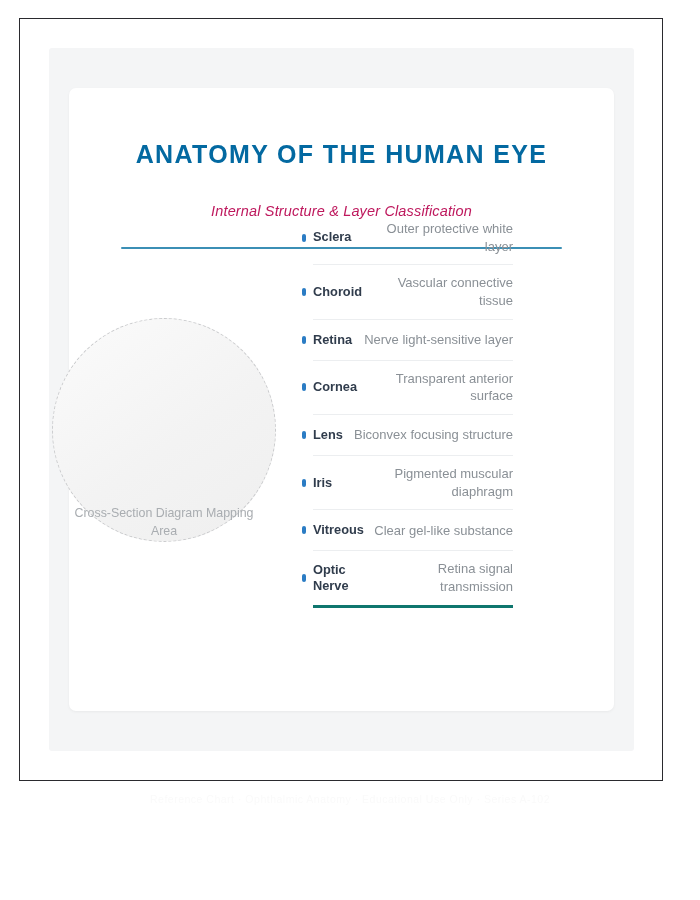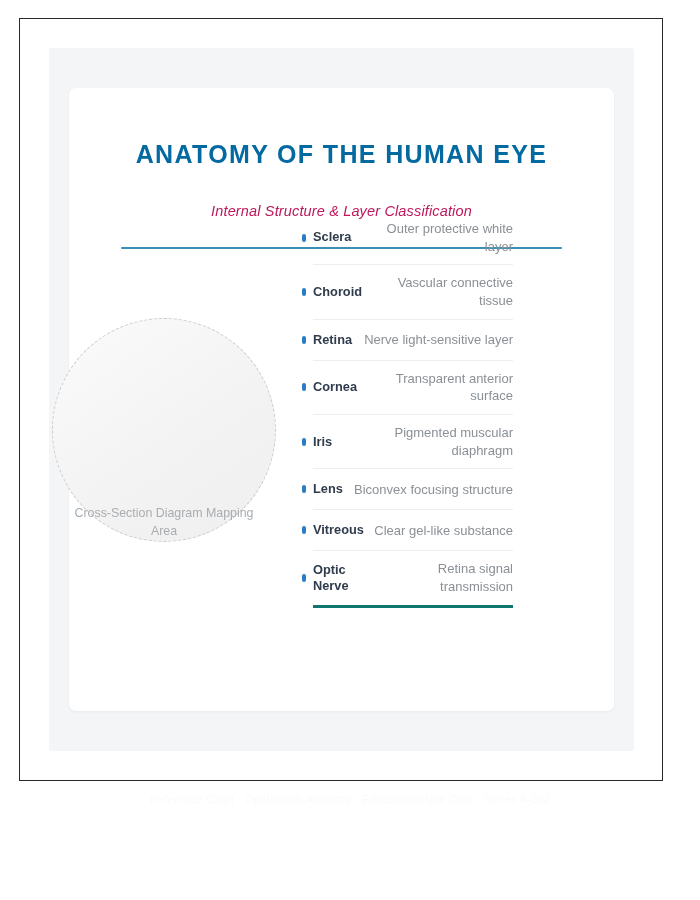--- a/index.html
+++ b/index.html
@@ -212,30 +212,30 @@
         <span class="legend-term">Retina</span>
         <span class="legend-desc">Nerve light-sensitive layer</span>
       </div>
       <div class="legend-row">
         <span class="bullet"></span>
         <span class="legend-term">Cornea</span>
         <span class="legend-desc">Transparent anterior surface</span>
       </div>
       <div class="legend-row">
         <span class="bullet"></span>
+        <span class="legend-term">Lens</span>
+        <span class="legend-desc">Biconvex focusing structure</span>
+      </div>
+      <div class="legend-row">
+        <span class="bullet"></span>
         <span class="legend-term">Iris</span>
         <span class="legend-desc">Pigmented muscular diaphragm</span>
       </div>
       <div class="legend-row">
         <span class="bullet"></span>
-        <span class="legend-term">Lens</span>
-        <span class="legend-desc">Biconvex focusing structure</span>
-      </div>
-      <div class="legend-row">
-        <span class="bullet"></span>
         <span class="legend-term">Vitreous</span>
         <span class="legend-desc">Clear gel-like substance</span>
       </div>
       <div class="legend-row">
         <span class="bullet"></span>
         <span class="legend-term">Optic Nerve</span>
         <span class="legend-desc">Retina signal transmission</span>
       </div>
     </div>
 

